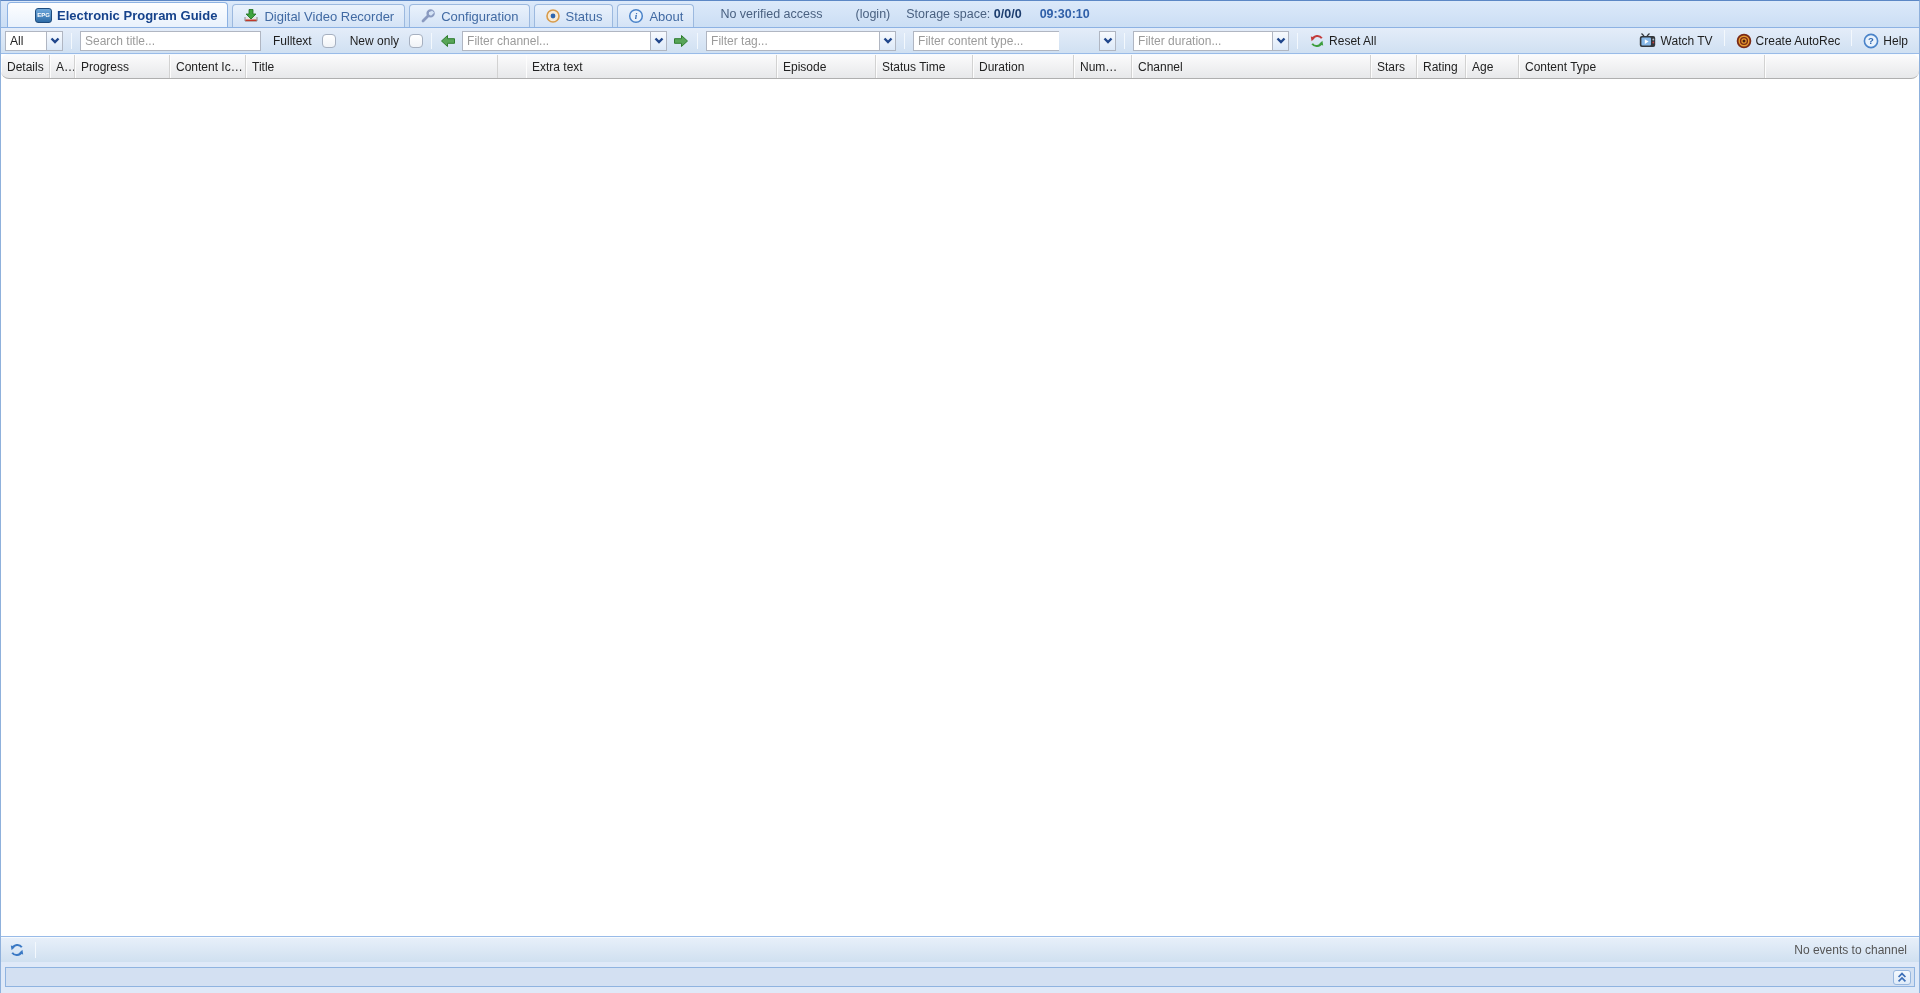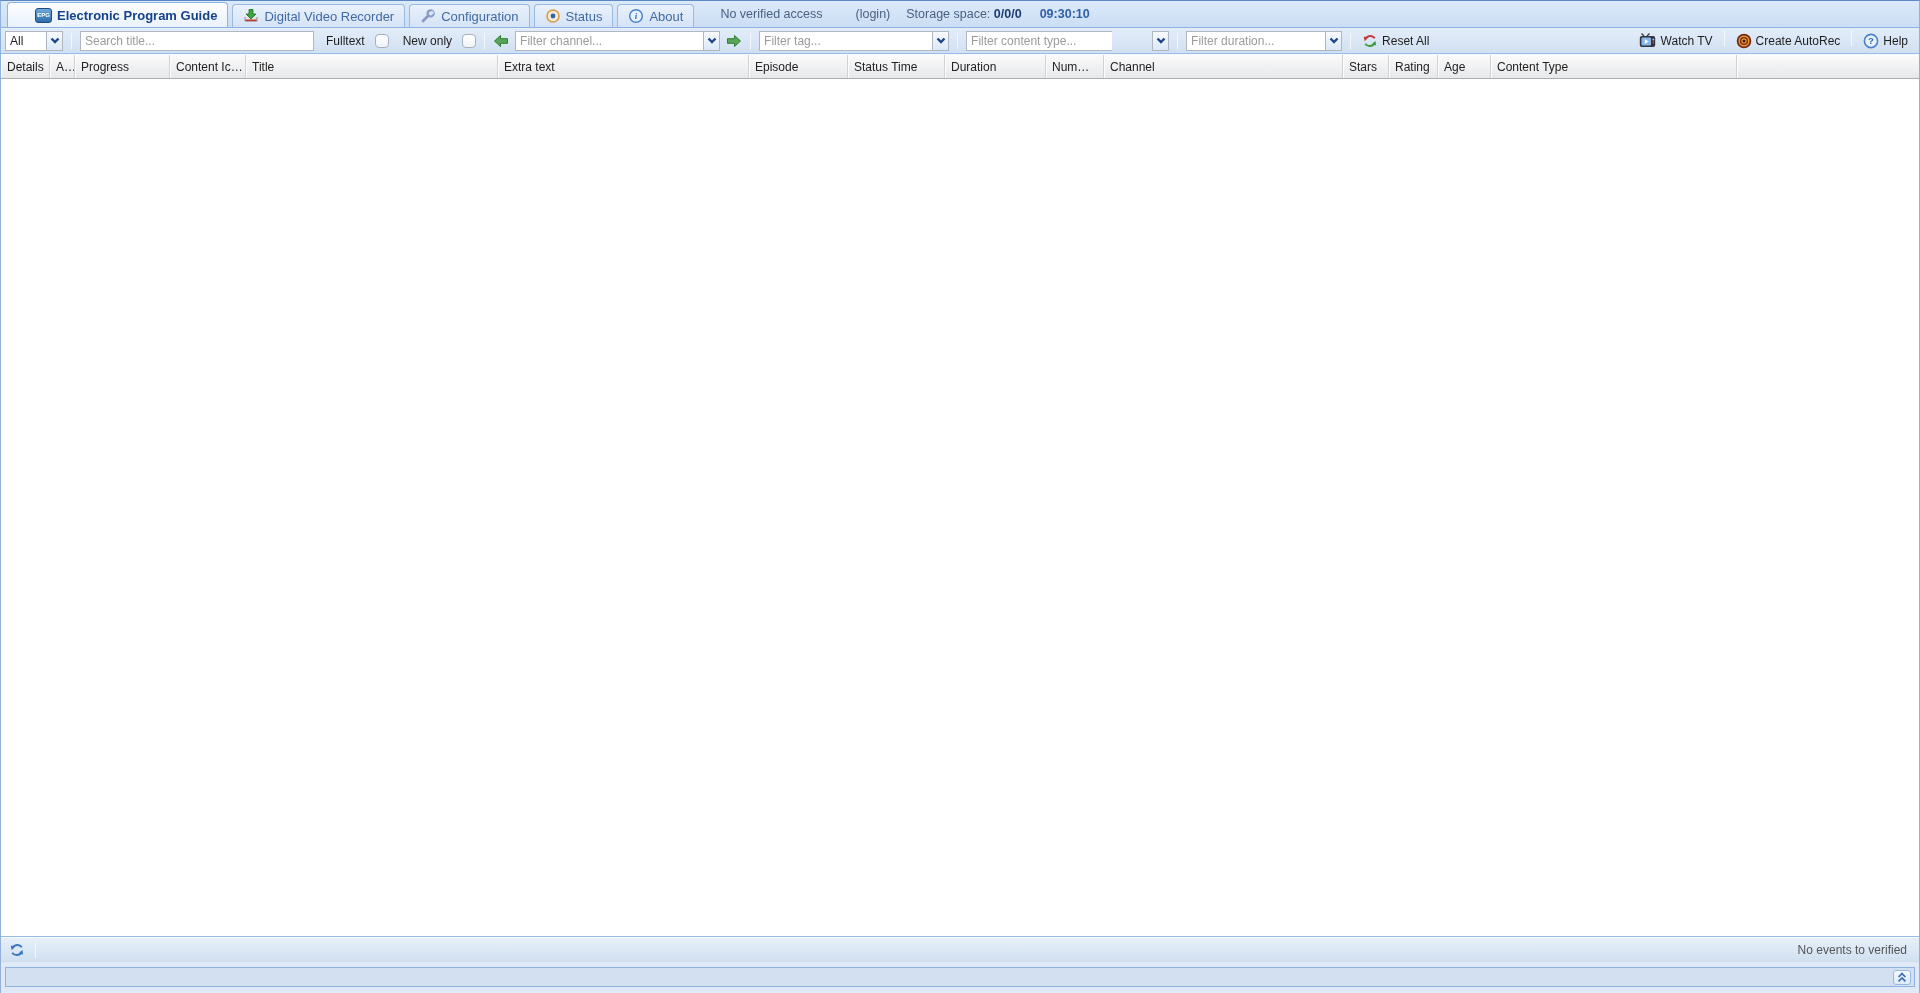--- a/index.html
+++ b/index.html
@@ -93,20 +93,21 @@
   }
 
   
   .grid-header {
     height:25px; flex:0 0 25px;
     display:flex;
     background:linear-gradient(#FBFBFC, #E7E8EA);
     border-bottom:1px solid #AFAFAF;
     border-top:1px solid #F6FAFE;
     overflow:hidden;
+    border-radius:8px;
   }
   .hcell {
     height:100%; display:flex; align-items:center;
     padding:0 0 0 6px;
     border-right:1px solid #D2D2D2;
     box-shadow:inset 1px 0 0 #FDFDFD;
     font-size:12px; color:#222;
     white-space:nowrap; overflow:hidden;
     cursor:pointer; flex:0 0 auto;
   }
@@ -203,21 +204,21 @@
       </div>
       <div class="trigger">
         <svg width="10" height="7" viewBox="0 0 10 7">
             <polyline points="1.5,1.5 5,5 8.5,1.5" fill="none" stroke="#20468C" stroke-width="2.4"></polyline>
           </svg>
       </div>
     </div>
 
     <div class="tb-sep"></div>
 
-    <div class="field" style="width:234px;">
+    <div class="field" style="width:181px;">
       <input class="text-input" type="text" placeholder="Search title..." style="">
     </div>
 
     <span class="tb-label" style="margin-left:6px;">Fulltext</span>
     <span class="checkbox"></span>
 
     <span class="tb-label" style="margin-left:8px;">New only</span>
     <span class="checkbox"></span>
 
     <div class="tb-sep"></div>
@@ -346,21 +347,21 @@
       </div>
     <div class="hcell" style="width:95px;">
         <span>Progress</span>
       </div>
     <div class="hcell" style="width:76px;">
         <span>Content Ic…</span>
       </div>
     <div class="hcell" style="width:252px;">
         <span>Title</span>
       </div>
-    <div class="hcell" style="width:251px;">
+    <div class="hcell" style="width:251px;margin-left:28px;">
         <span>Extra text</span>
       </div>
     <div class="hcell" style="width:99px;">
         <span>Episode</span>
       </div>
     <div class="hcell" style="width:97px;">
         <span>Status Time</span>
       </div>
     <div class="hcell" style="width:101px;">
         <span>Duration</span>
@@ -393,21 +394,21 @@
       <span class="icon16">
         <svg width="16" height="16" viewBox="0 0 16 16">
           <path d="M12.8 5.2 A5.4 5.4 0 0 0 3.4 6.2" fill="none" stroke="#3B79C4" stroke-width="2"></path>
           <polygon points="1.8,3.6 6.2,4.4 2.6,8.2" fill="#3B79C4"></polygon>
           <path d="M3.2 10.8 A5.4 5.4 0 0 0 12.6 9.8" fill="none" stroke="#3B79C4" stroke-width="2"></path>
           <polygon points="14.2,12.4 9.8,11.6 13.4,7.8" fill="#3B79C4"></polygon>
         </svg>
       </span>
     </div>
     <div class="tb-sep"></div>
-    <span class="status-msg">No events to verified</span>
+    <span class="status-msg">No events to channel</span>
   </div>
 
   <div class="south">
     <div class="south-bar">
       <div class="expand-btn">
         <svg width="12" height="12" viewBox="0 0 14 14">
           <polyline points="3,7 7,3 11,7" fill="none" stroke="#3D6FB8" stroke-width="2"></polyline>
           <polyline points="3,12 7,8 11,12" fill="none" stroke="#3D6FB8" stroke-width="2"></polyline>
         </svg>
       </div>

